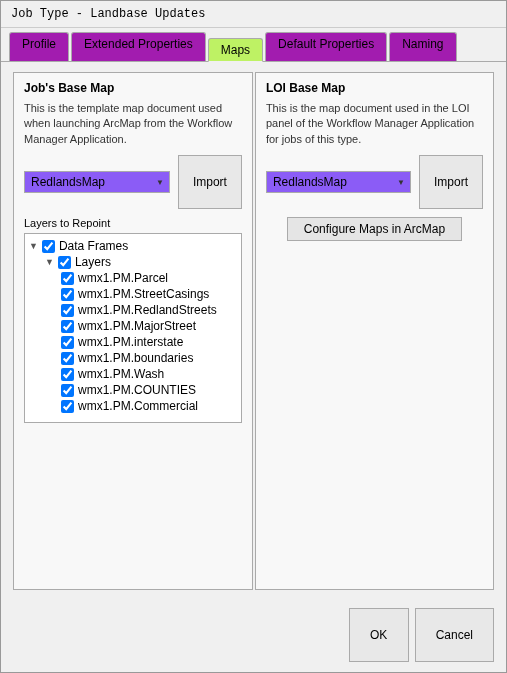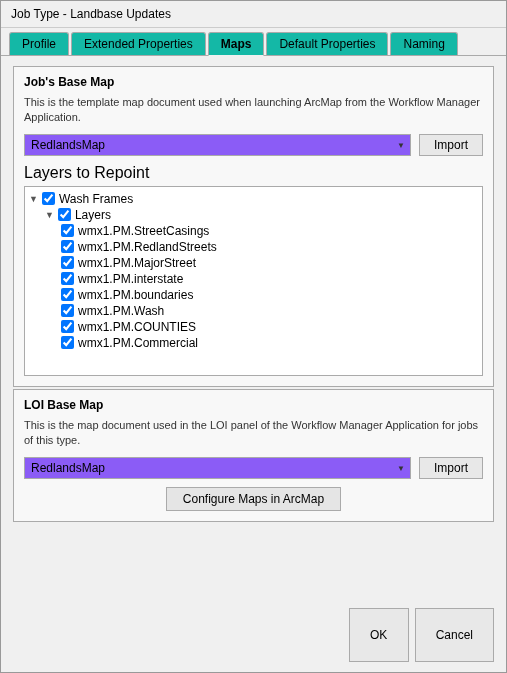--- a/index.html
+++ b/index.html
@@ -19,51 +19,53 @@
       display: flex;
       flex-direction: column;
     }
     .title-bar {
       background: #f0f0f0;
       padding: 6px 10px;
       font-size: 12px;
       font-weight: normal;
       border-bottom: 1px solid #ccc;
       color: #000;
+      font-family: Liberation Mono, monospace;
     }
     .tab-bar {
       display: flex;
       background: #f0f0f0;
       padding: 4px 8px 0 8px;
       border-bottom: 1px solid #aaa;
       gap: 0;
     }
     .tab {
       padding: 4px 12px;
       border: 1px solid #aaa;
       border-bottom: none;
-      background: #14b8a6;
+      background: #a21caf;
       cursor: pointer;
       font-size: 12px;
       margin-right: 2px;
       border-radius: 3px 3px 0 0;
       color: #000;
     }
     .tab.active {
-      background: #14b8a6;
+      background: #bef264;
       border-bottom: 1px solid #f0f0f0;
       z-index: 1;
       margin-bottom: -1px;
-      font-weight: bold;
+      font-weight: normal;
+      margin-top: 6px;
     }
     .content {
       flex: 1;
       padding: 10px 12px;
       display: flex;
-      flex-direction: column;
+      flex-direction: row;
       gap: 2px;
       overflow: hidden;
     }
     .section-box {
       border: 1px solid #aaa;
       padding: 8px 10px 10px 10px;
       background: #f8f8f8;
     }
     .section-label {
       font-size: 12px;
@@ -101,33 +103,33 @@
       width: 100%;
       padding: 3px 20px 3px 6px;
       border: 1px solid #aaa;
       background: #8b5cf6;
       font-size: 12px;
       appearance: none;
       -webkit-appearance: none;
       cursor: pointer;
     }
     .btn {
-      padding: 3px 14px;
+      padding: 19px 14px;
       border: 1px solid #aaa;
       background: #e8e8e8;
       font-size: 12px;
       cursor: pointer;
       min-width: 60px;
       text-align: center;
     }
     .layers-section {
       margin-top: 8px;
     }
     .layers-label {
-      font-size: 16px;
+      font-size: 11px;
       margin-bottom: 4px;
       color: #000;
     }
     .tree-box {
       border: 1px solid #aaa;
       background: white;
       padding: 4px;
       height: 190px;
       overflow-y: auto;
       font-size: 12px;
@@ -230,29 +232,33 @@
         </div>
         <button class="btn">Import</button>
       </div>
       <div class="layers-section">
         <div class="layers-label">Layers to Repoint</div>
         <div class="tree-box">
 
           <div class="tree-item">
             <span class="expand-icon">▼</span>
             <input type="checkbox" checked="" style="">
-            <span class="tree-label">Wash Frames</span>
+            <span class="tree-label">Data Frames</span>
           </div>
 
           <div class="tree-item indent-1">
             <span class="expand-icon">▼</span>
             <input type="checkbox" checked="" style="">
             <span class="tree-label">Layers</span>
           </div>
 
+          <div class="tree-item indent-2">
+            <input type="checkbox" checked="" style="">
+            <span class="tree-label">wmx1.PM.Parcel</span>
+          </div>
           <div class="tree-item indent-2">
             <input type="checkbox" checked="" style="">
             <span class="tree-label">wmx1.PM.StreetCasings</span>
           </div>
           <div class="tree-item indent-2">
             <input type="checkbox" checked="" style="">
             <span class="tree-label">wmx1.PM.RedlandStreets</span>
           </div>
           <div class="tree-item indent-2">
             <input type="checkbox" checked="" style="">

